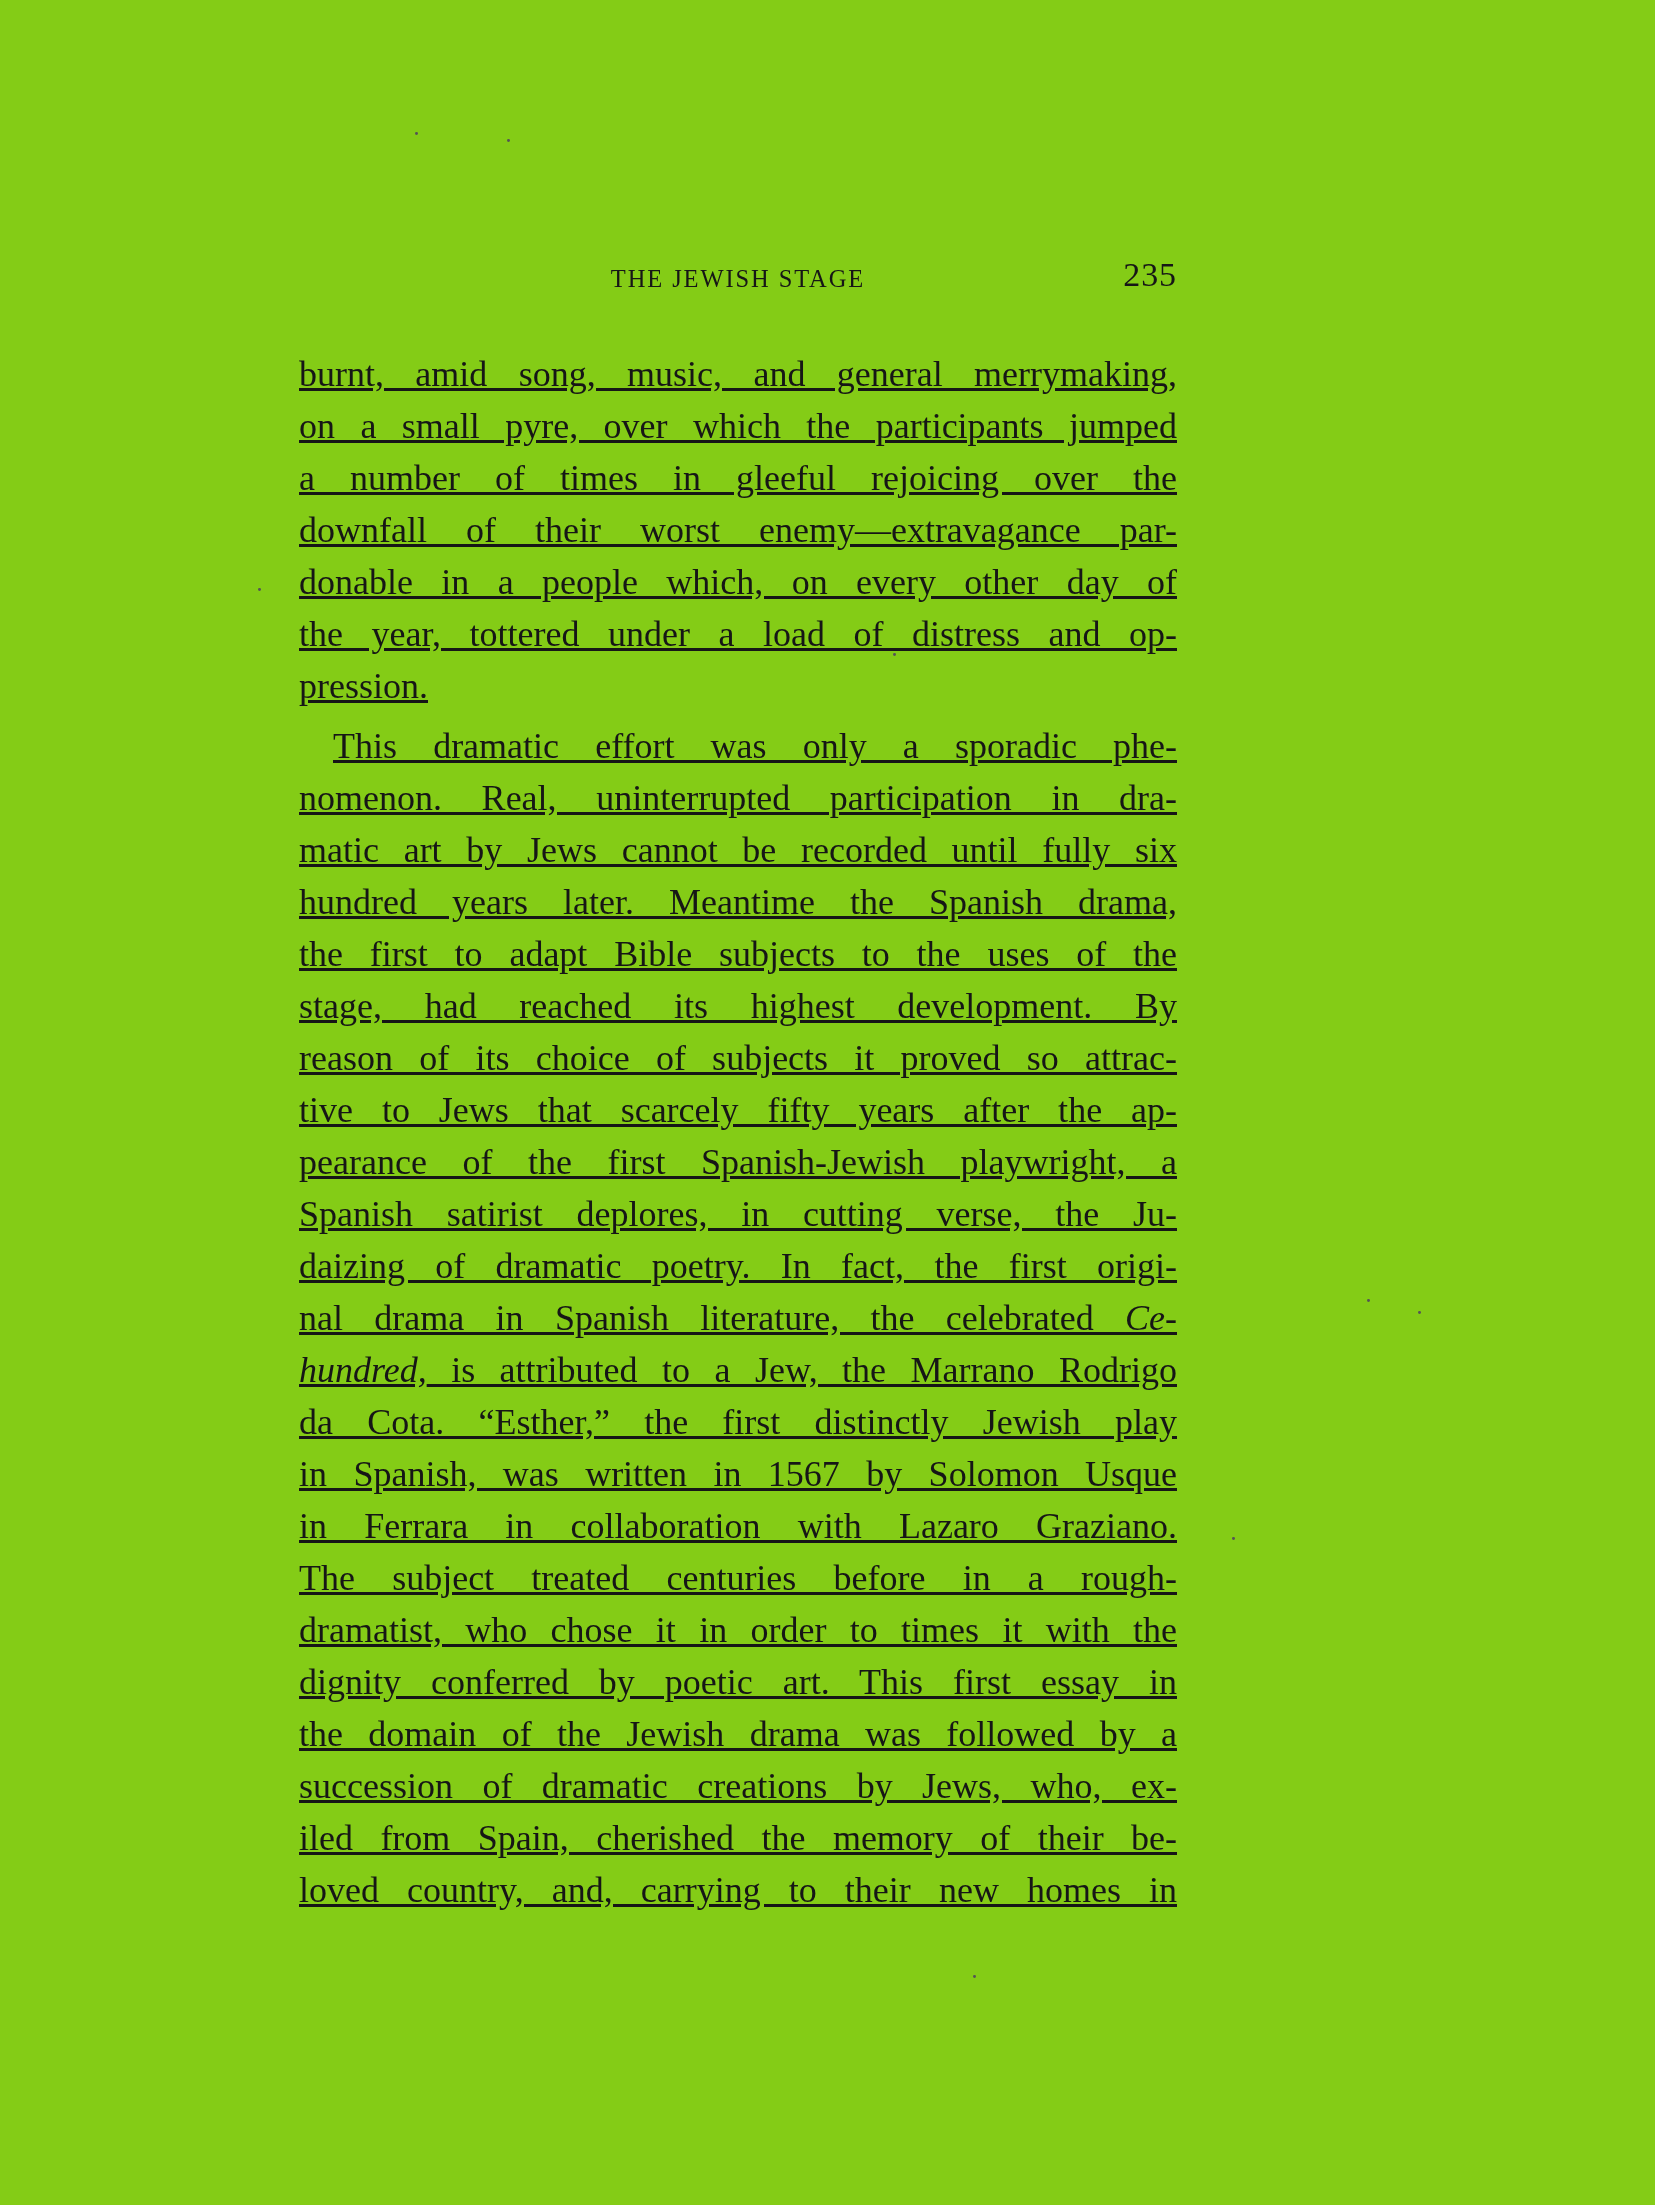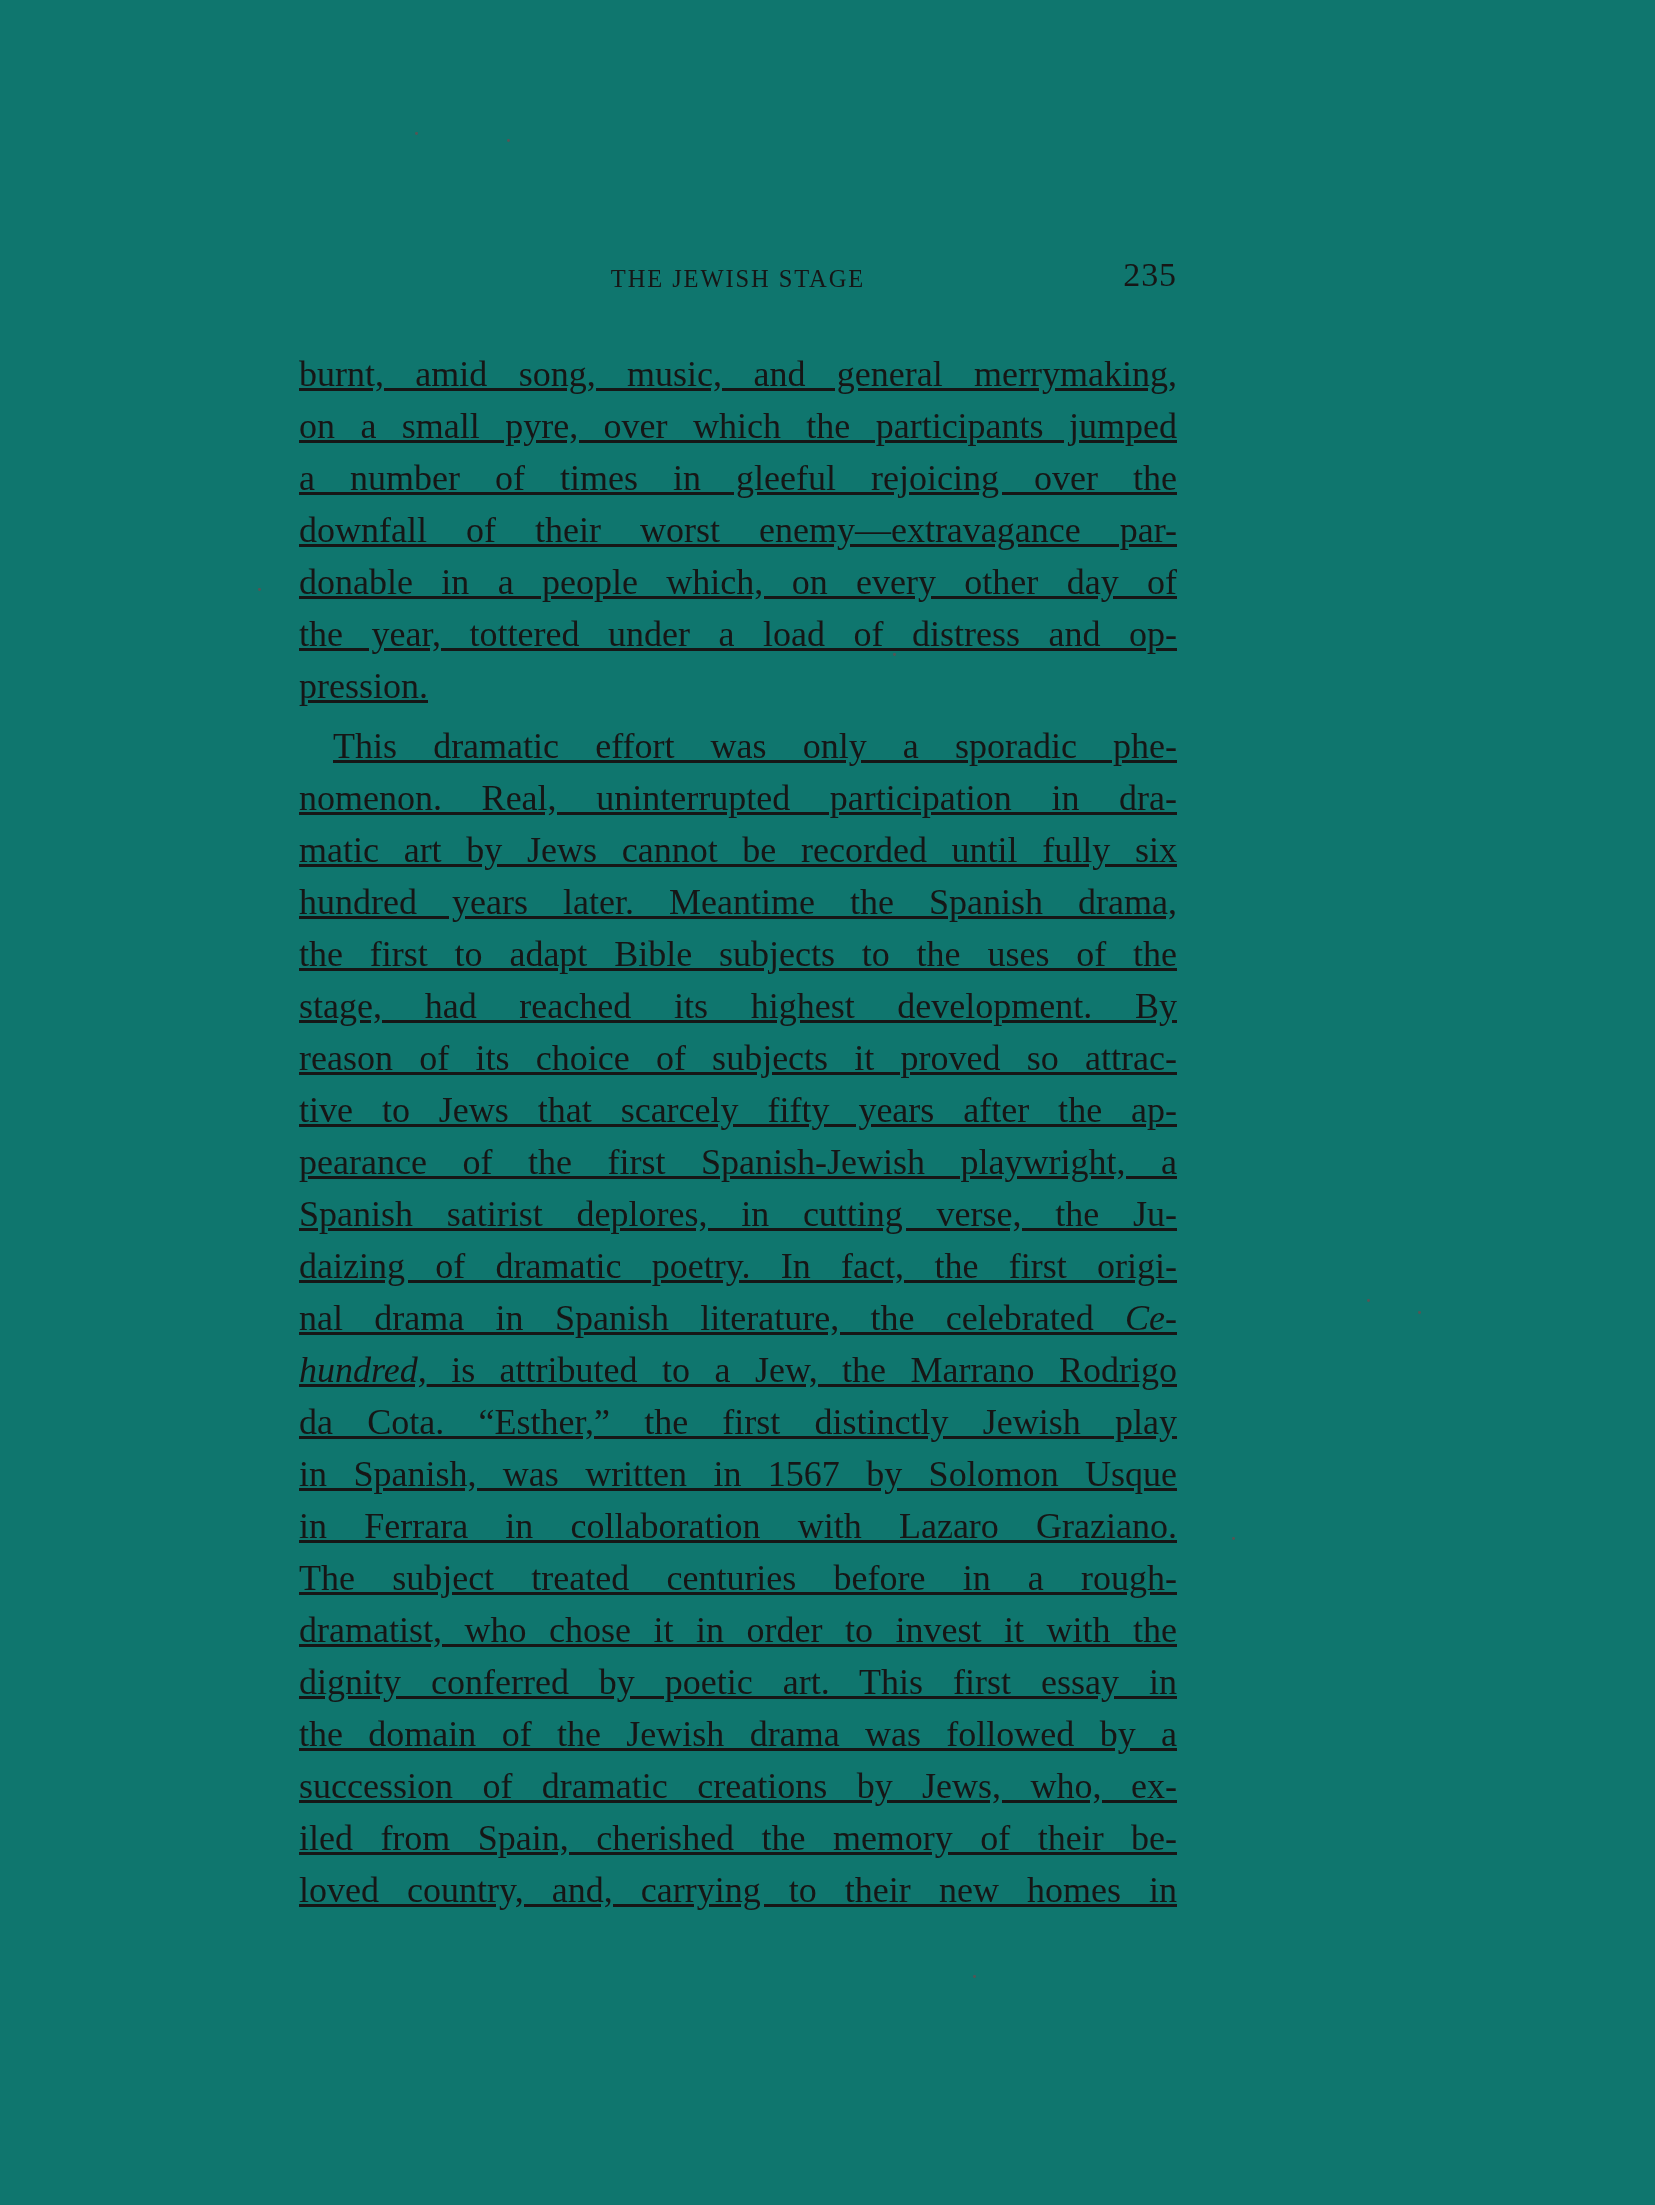--- a/index.html
+++ b/index.html
@@ -13,21 +13,21 @@
     position: relative;
     overflow: hidden;
     font-family: "Liberation Serif", "DejaVu Serif", serif;
     color: #161616;
   }
   .page {
     position: absolute;
     left: 0; top: 0;
     width: 1655px;
     height: 2205px;
-    background: #0f766e;
+    background: #84cc16;
   }
   .running-head {
     position: absolute;
     top: 256px;
     left: 299px;
     width: 878px;
     height: 56px;
   }
   .running-title {
     position: absolute;
@@ -108,21 +108,21 @@
     <div class="line">tive to Jews that scarcely fifty years after the ap-</div>
     <div class="line">pearance of the first Spanish-Jewish playwright, a</div>
     <div class="line">Spanish satirist deplores, in cutting verse, the Ju-</div>
     <div class="line">daizing of dramatic poetry.  In fact, the first origi-</div>
     <div class="line"><span>nal drama in Spanish literature, the celebrated </span><em>Ce-</em></div>
     <div class="line"><em>hundred,</em><span> is attributed to a Jew, the Marrano Rodrigo</span></div>
     <div class="line">da Cota.  “Esther,” the first distinctly Jewish play</div>
     <div class="line">in Spanish, was written in 1567 by Solomon Usque</div>
     <div class="line">in Ferrara in collaboration with Lazaro Graziano.</div>
     <div class="line">The subject treated centuries before in a rough-</div>
-    <div class="line">dramatist, who chose it in order to invest it with the</div>
+    <div class="line">dramatist, who chose it in order to times it with the</div>
     <div class="line">dignity conferred by poetic art.  This first essay in</div>
     <div class="line">the domain of the Jewish drama was followed by a</div>
     <div class="line">succession of dramatic creations by Jews, who, ex-</div>
     <div class="line">iled from Spain, cherished the memory of their be-</div>
     <div class="line">loved country, and, carrying to their new homes in</div>
   </div>
 
   <div class="speck" style="left:415px; top:132px;"></div>
   <div class="speck" style="left:507px; top:139px;"></div>
   <div class="speck" style="left:893px; top:653px;"></div>

